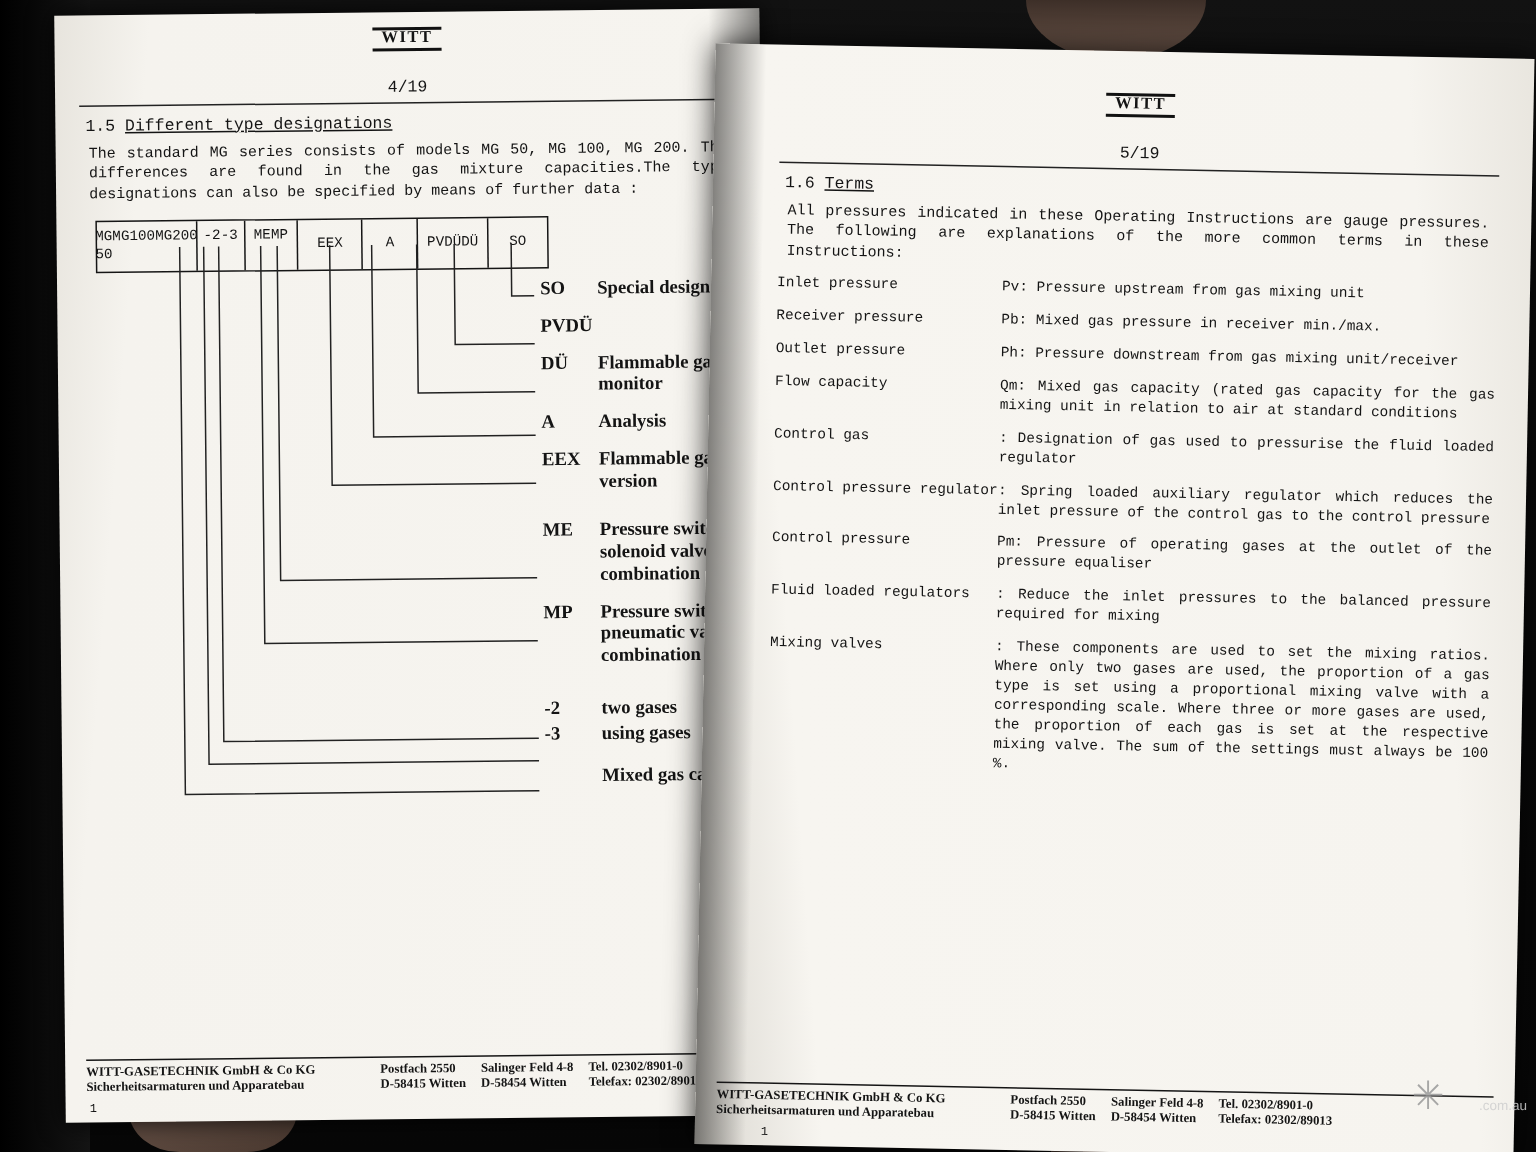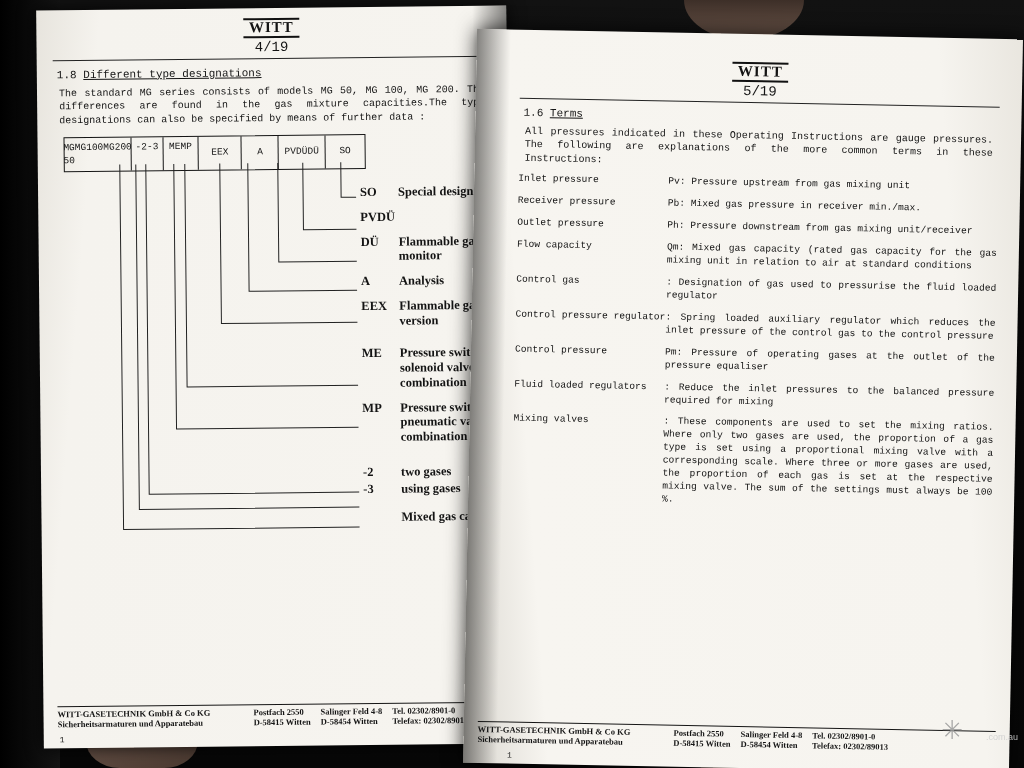--- a/index.html
+++ b/index.html
@@ -37,25 +37,25 @@
     transform:rotate(1.1deg);
     box-shadow:0 0 20px rgba(0,0,0,.8);
     background:linear-gradient(265deg,#e9e6df 0%, #f6f4ef 14%, #f7f5f0 86%, #d9d6cf 100%);
   }
   .inner{position:absolute;inset:0;padding:10px 16px;}
   
   .spine{position:absolute;top:0;bottom:0;width:34px;
      background:linear-gradient(90deg,rgba(0,0,0,.45),rgba(0,0,0,0));}
   .page-left .spine{right:0;background:linear-gradient(270deg,rgba(0,0,0,.45),rgba(0,0,0,0));}
   .page-right .spine{left:0;}
-  .logo{font-family:"Liberation Serif", serif;font-weight:bold;font-size:15px;
+  .logo{font-family:"Liberation Serif", serif;font-weight:bold;font-size:11px;
      letter-spacing:1px;text-align:center;border-top:2px solid #111;border-bottom:2px solid #111;
      display:inline-block;padding:0 6px;line-height:1.05;}
   .hdr{display:flex;flex-direction:column;align-items:center;}
-  .pagenum{font-family:"Liberation Mono", monospace;font-size:14px;margin-top:1px;}
+  .pagenum{font-family:"Liberation Mono", monospace;font-size:11px;margin-top:19px;}
   .rule{height:1px;background:#222;margin-top:3px;}
   .sect{font-family:"Liberation Mono", monospace;font-size:11px;margin:8px 0 6px 4px;}
   .sect u{text-decoration:underline;}
   .body{font-family:"Liberation Mono", monospace;font-size:10px;line-height:1.35;
         text-align:justify;}
 
   
   .tbl{display:flex;border:1.2px solid #151515;width:300px;margin:10px 0 0 10px;
        font-family:"Liberation Mono", monospace;font-size:9.5px;}
   .tbl .c{border-right:1.2px solid #151515;padding:4px 4px;display:flex;
@@ -115,21 +115,21 @@
 <div class="page page-left">
   <div class="spine"></div>
   <div class="inner">
     <div class="hdr">
       <span class="logo">WITT</span>
       <span class="pagenum">4/19</span>
     </div>
     <div class="rule"></div>
 
     <div class="sect">
-      <span>1.8</span>
+      <span>1.5</span>
       <u>Different type designations</u>
     </div>
 
     <div class="body" style="margin:0 6px 0 6px;">The standard MG series consists of models MG 50, MG 100, MG 200. The differences are found in the gas mixture capacities.The type designations can also be specified by means of further data :</div>
 
     <div class="tbl">
       <div class="c c1">
         <span>MG 50</span>
         <span>MG100</span>
         <span>MG200</span>

